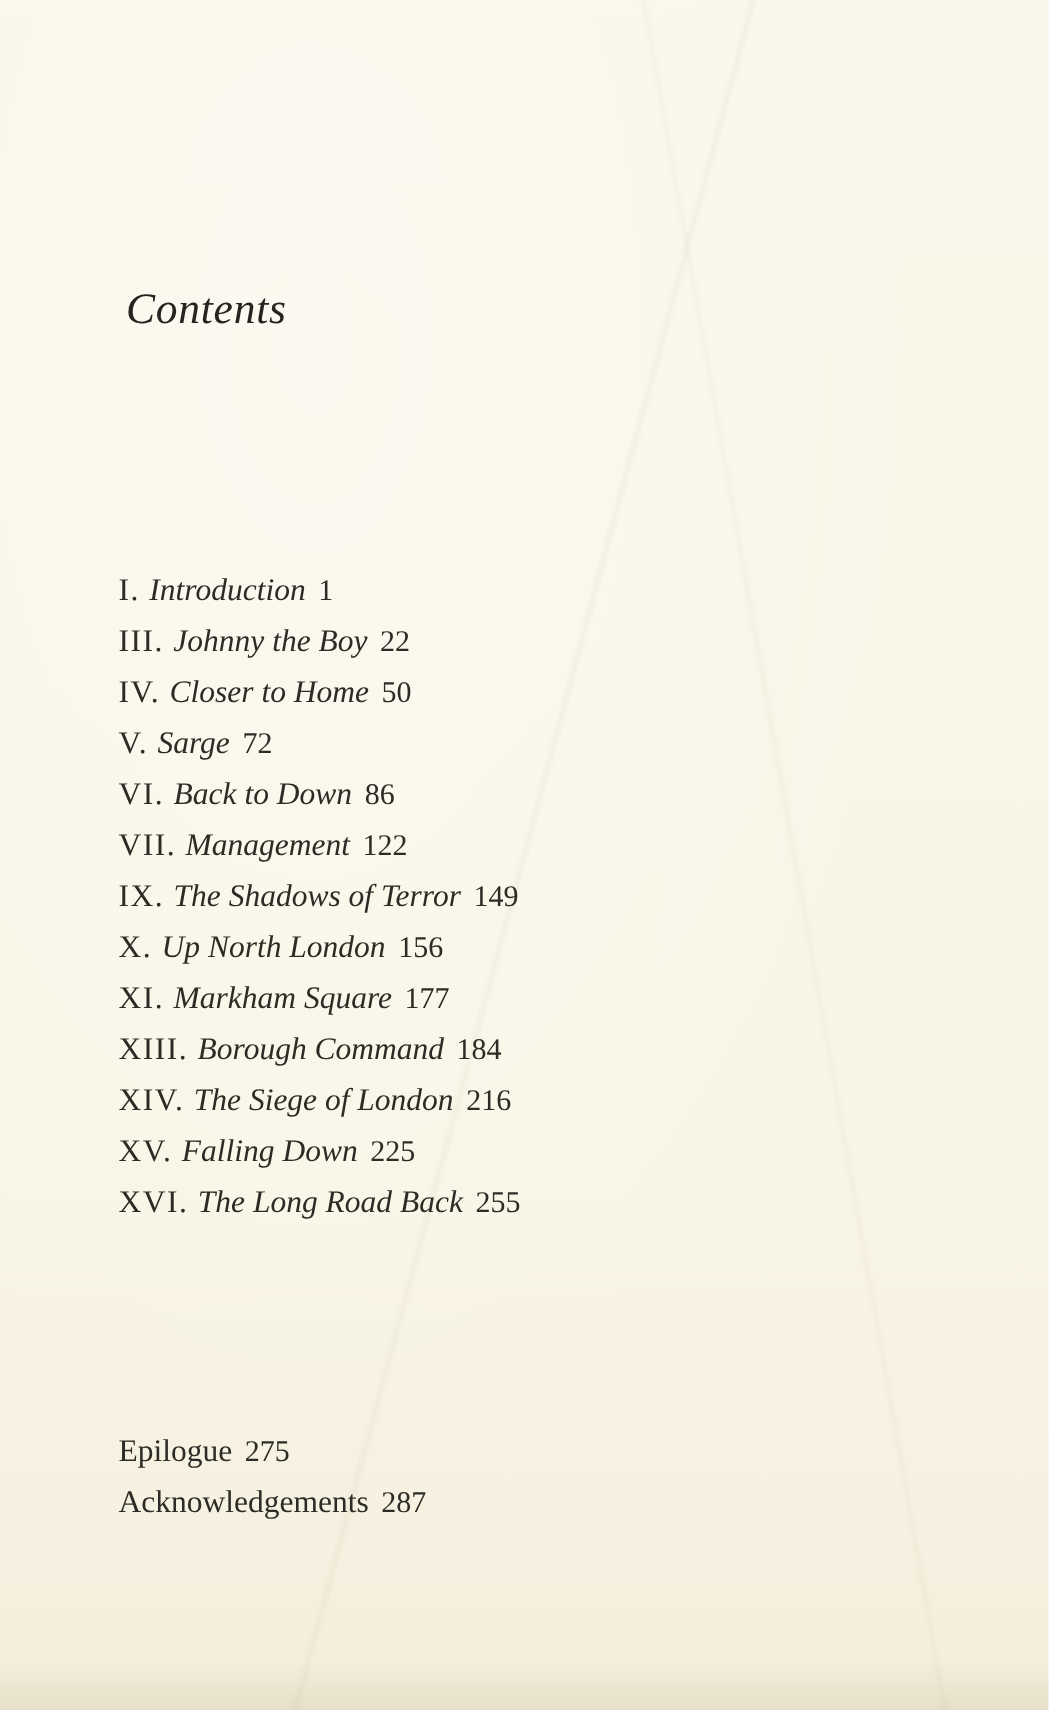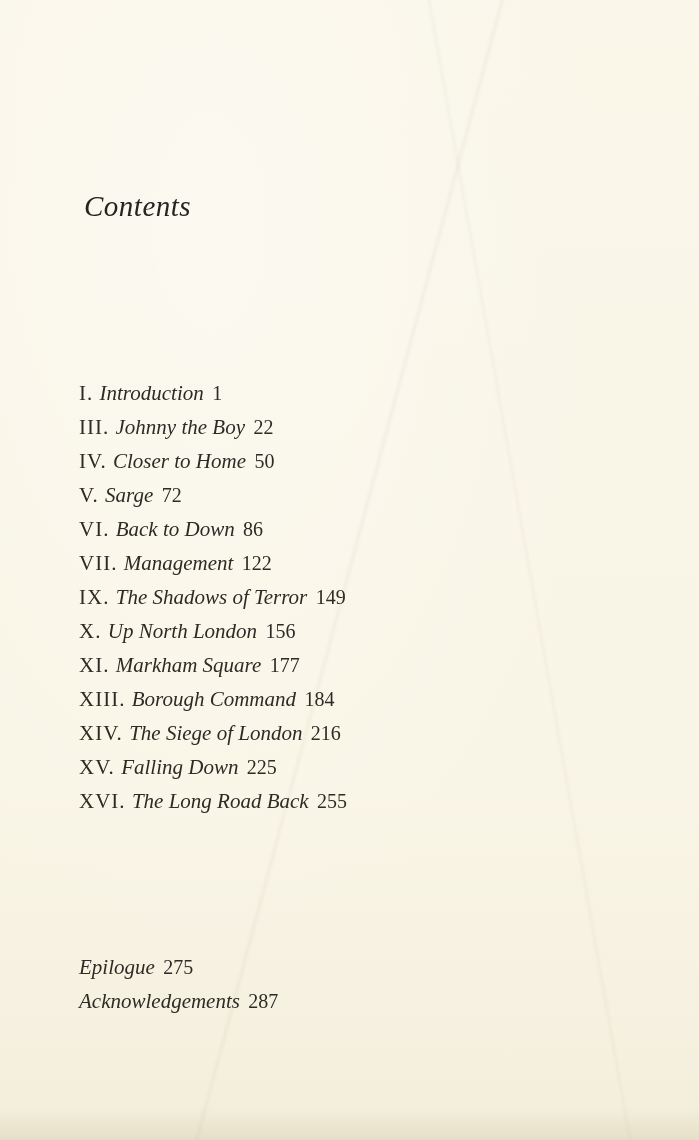--- a/index.html
+++ b/index.html
@@ -61,21 +61,20 @@
   }
   .back-matter {
     position: absolute;
     left: 79px;
     top: 950px;
     font-size: 21px;
     line-height: 34px;
     white-space: nowrap;
   }
   .back-title {
-    font-style: italic;
   }
 </style>
 </head>
 <body>
 
 <div class="page">
 
   <div class="title">Contents</div>
 
   <div class="toc">

